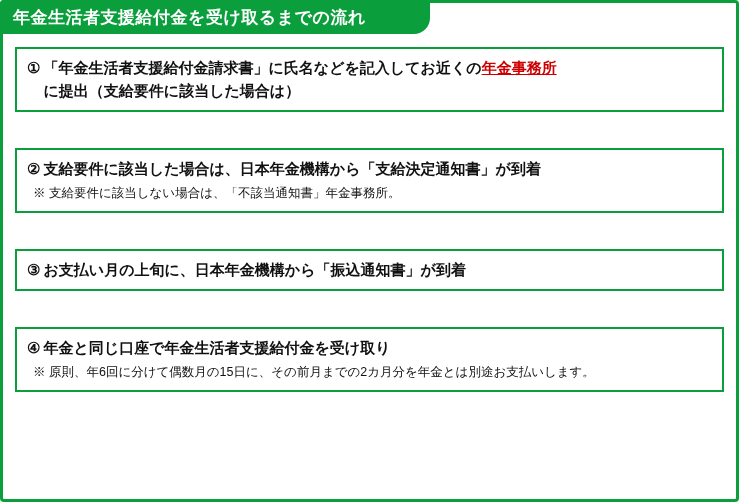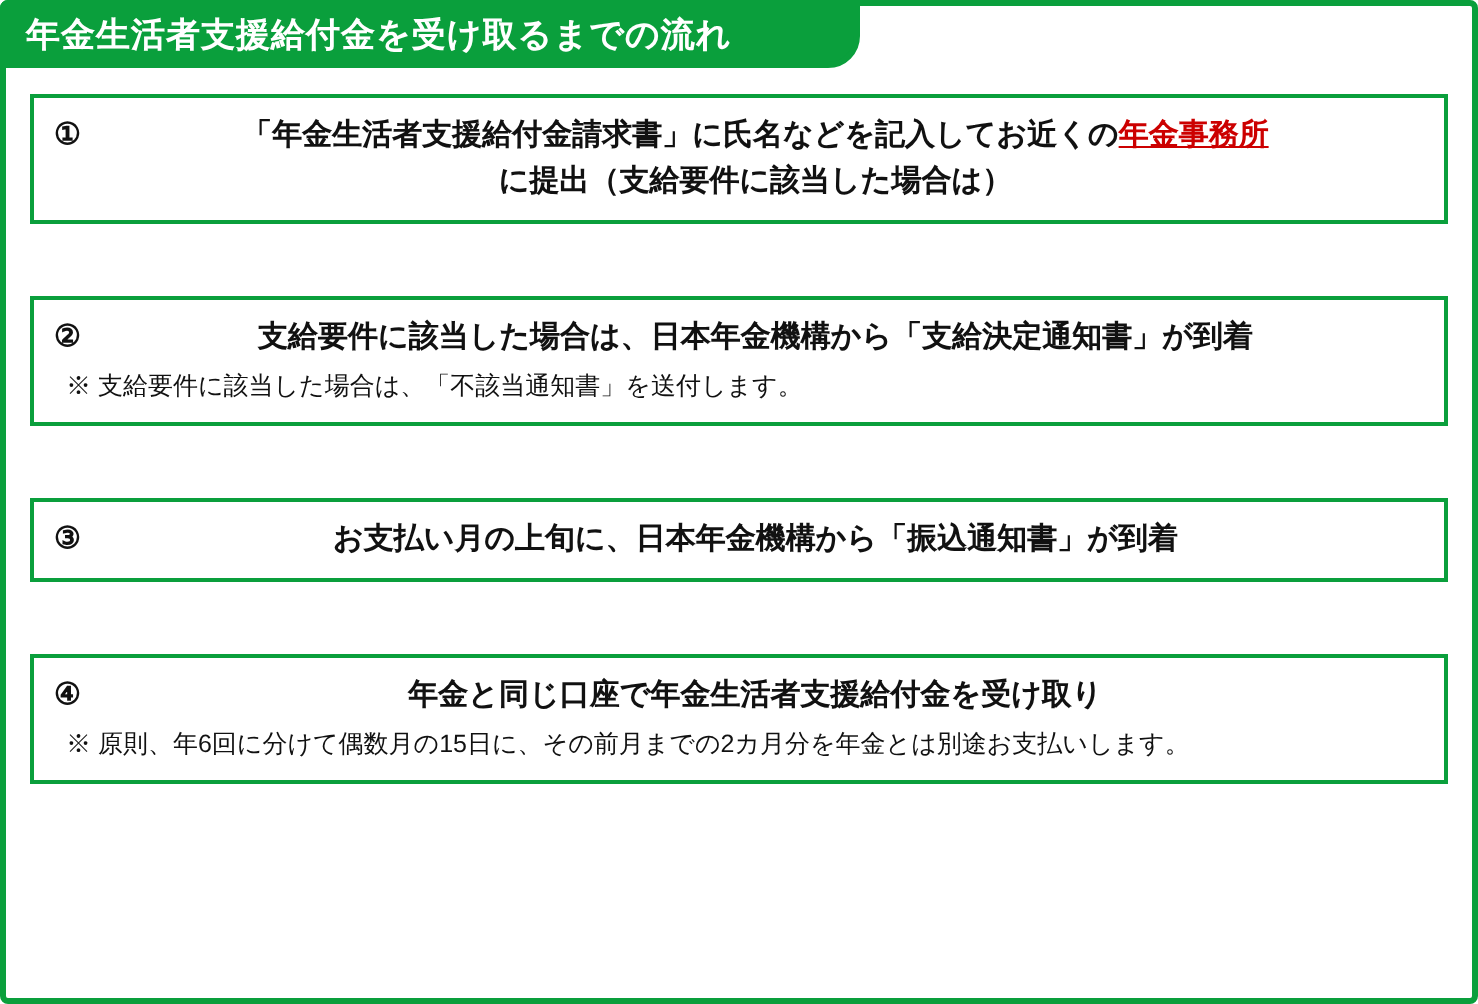--- a/index.html
+++ b/index.html
@@ -62,21 +62,20 @@
     font-size: 15px;
     font-weight: bold;
     line-height: 1.5;
   }
   .step-num {
     flex: 0 0 auto;
     margin-right: 3px;
   }
   .step-main {
     flex: 1 1 auto;
-    text-align: center;
   }
   .step-main .cont {
     display: block;
   }
   .underline-red {
     color: #cc0000;
     text-decoration: underline;
     font-weight: bold;
   }
   .note {
@@ -123,21 +122,21 @@
         <div class="shaft"></div>
         <div class="head"></div>
       </div>
     </div>
 
     <div class="step-box">
       <div class="step-line">
         <span class="step-num">②</span>
         <span class="step-main">支給要件に該当した場合は、日本年金機構から「支給決定通知書」が到着</span>
       </div>
-      <div class="note">※ 支給要件に該当した場合は、「不該当通知書」を送付します。</div>
+      <div class="note">※ 支給要件に該当しない場合は、「不該当通知書」年金事務所。</div>
     </div>
 
     <div class="arrow-wrap">
       <div class="arrow-box">
         <div class="shaft"></div>
         <div class="head"></div>
       </div>
     </div>
 
     <div class="step-box">

